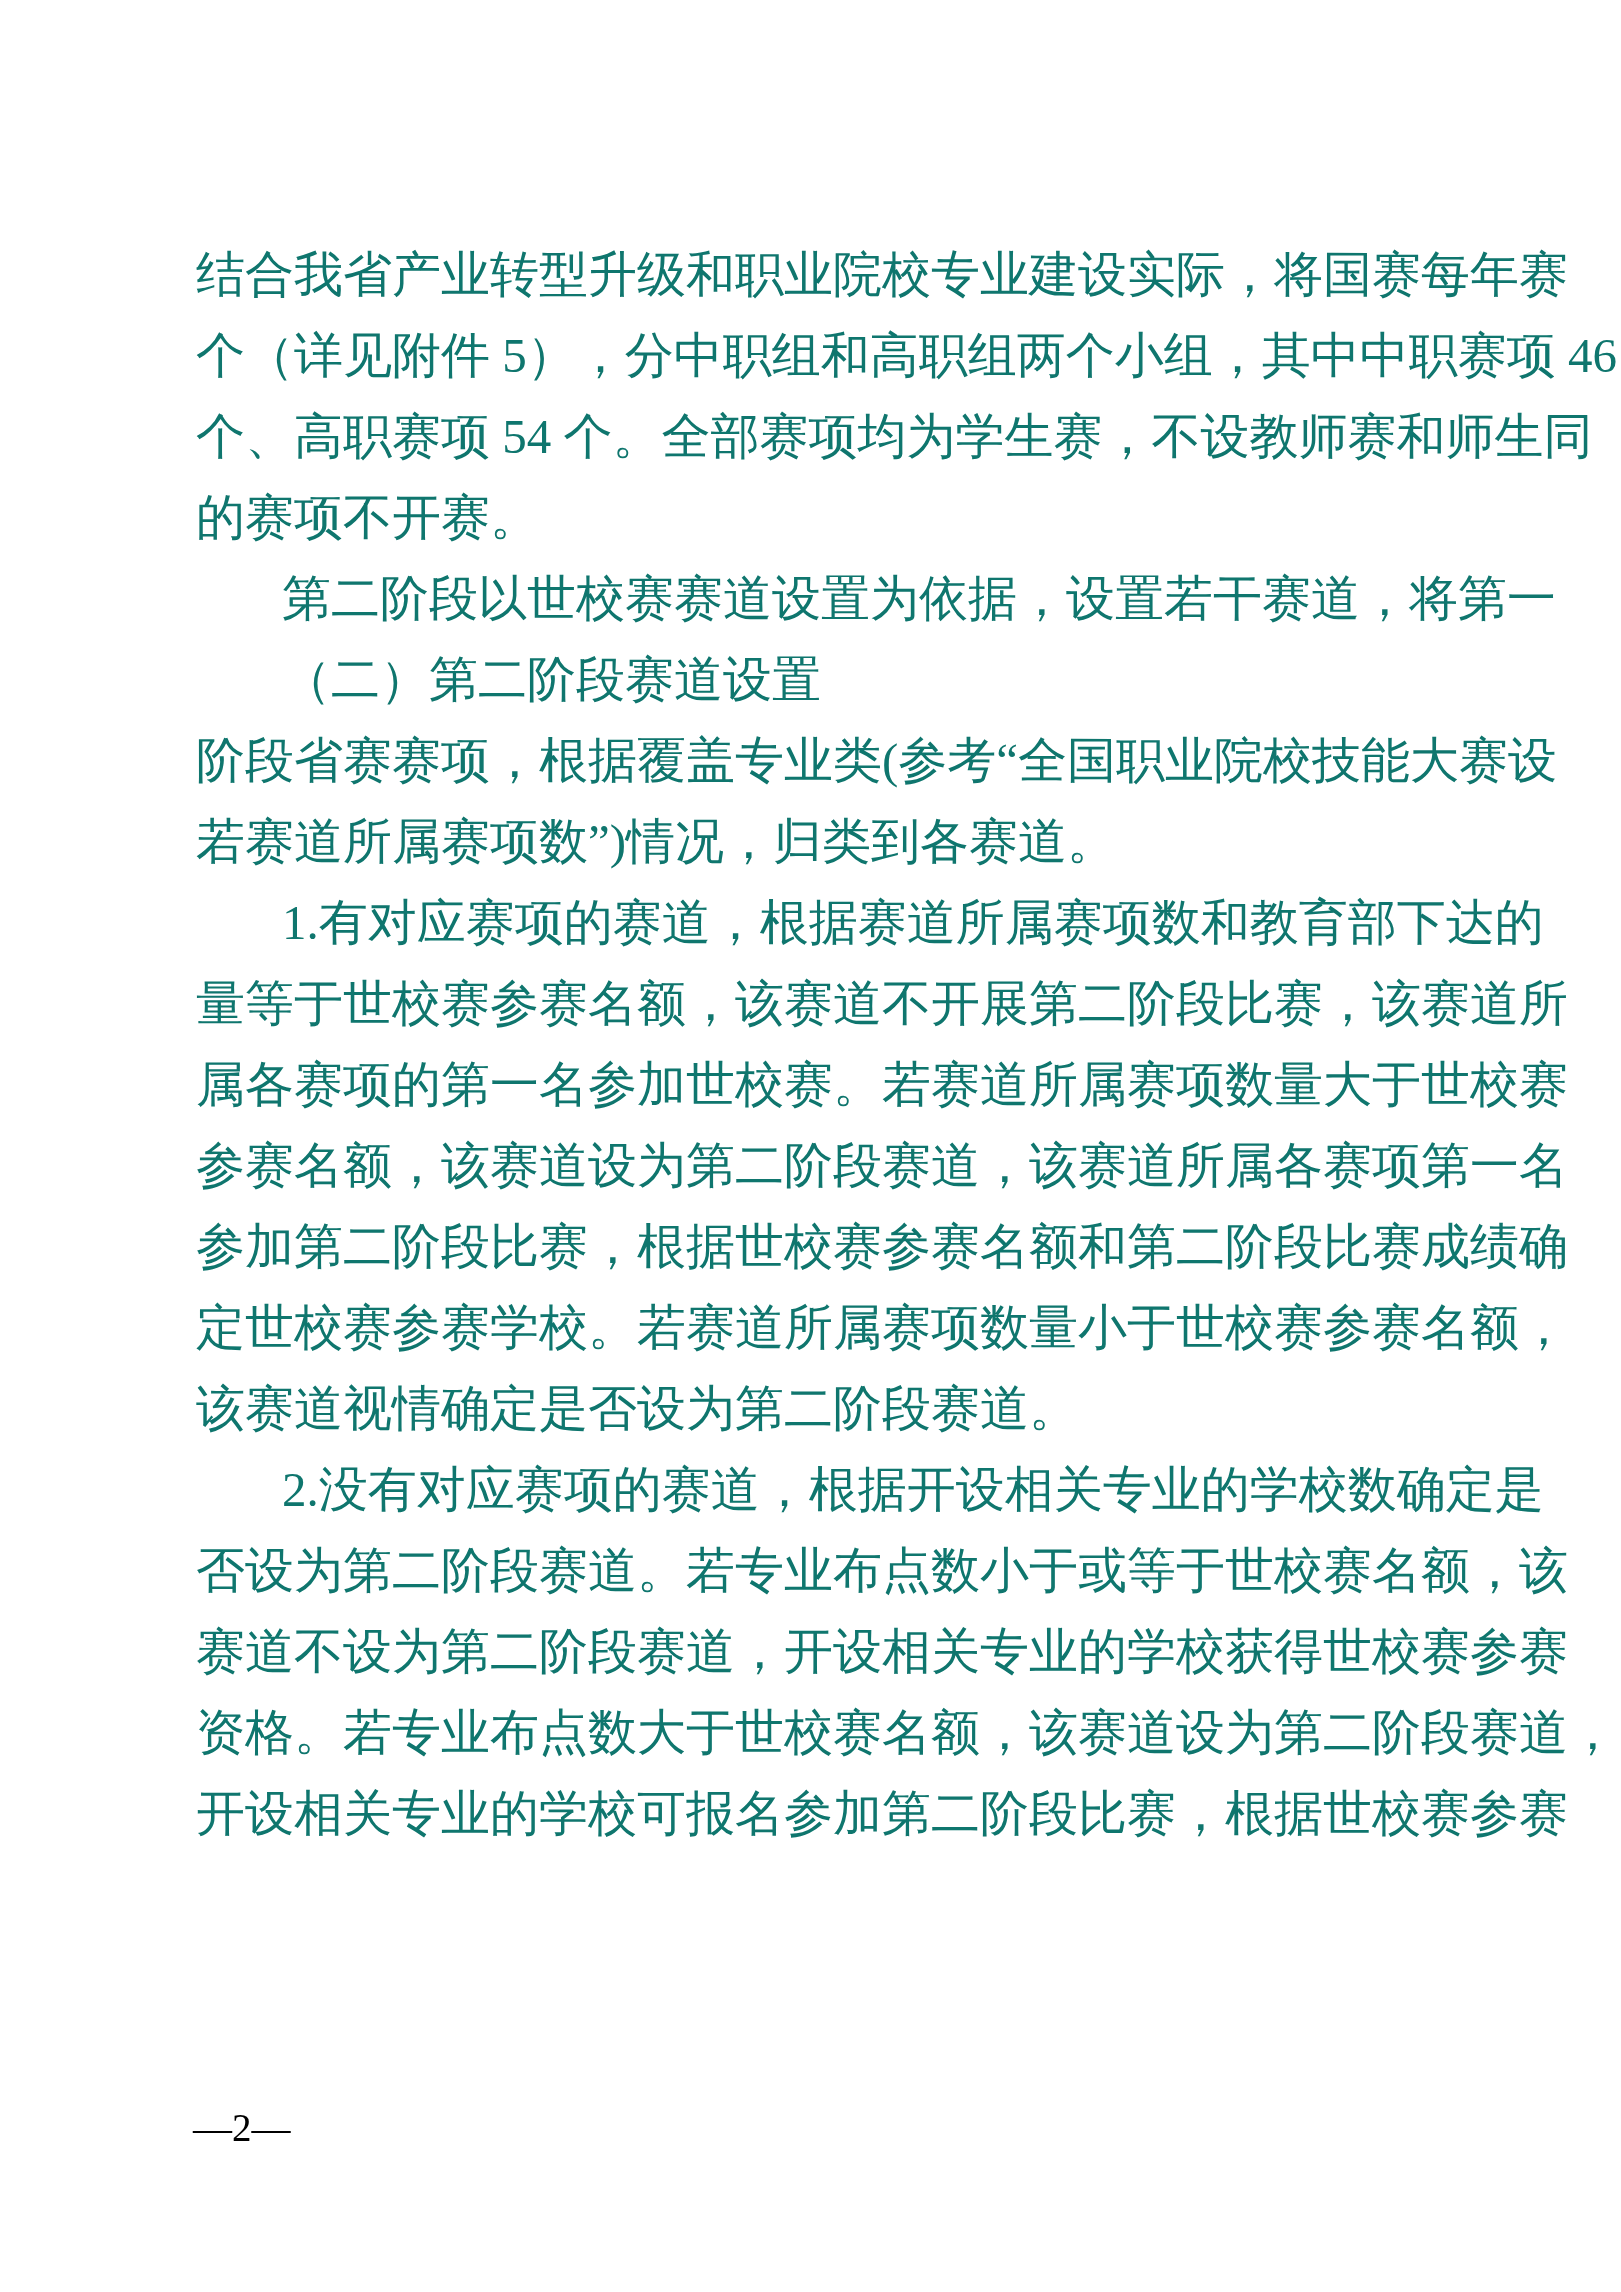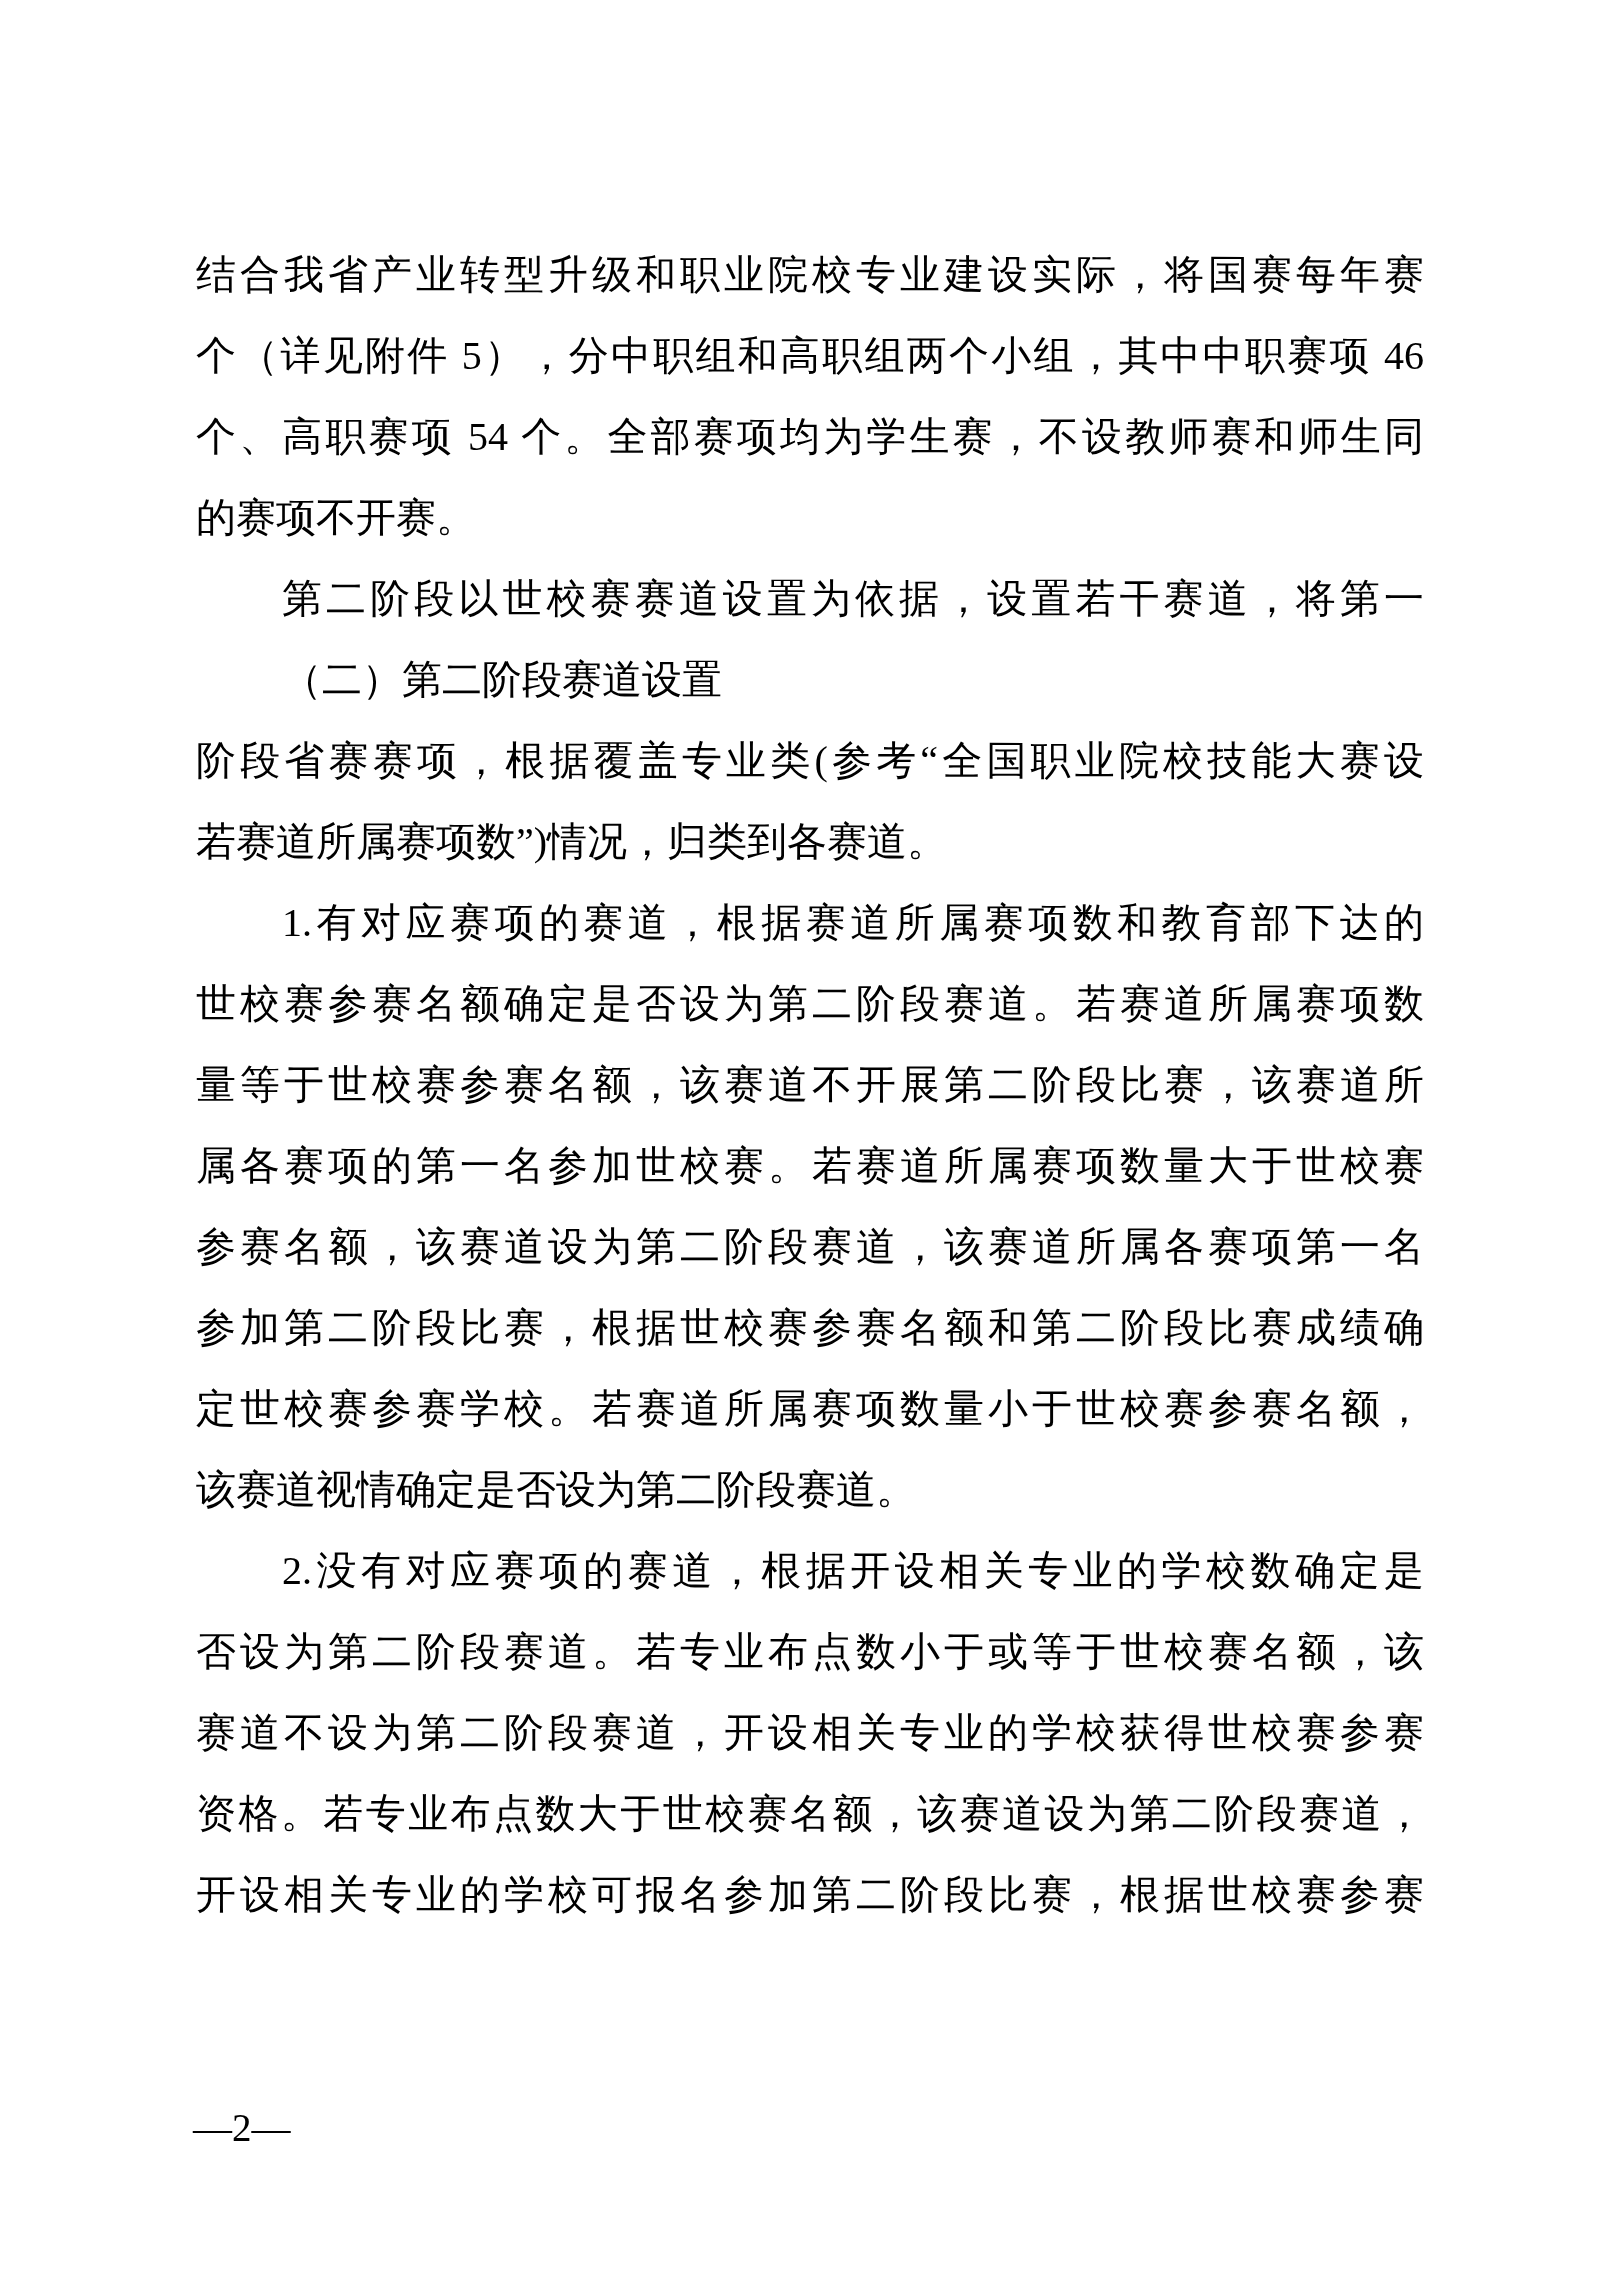--- a/index.html
+++ b/index.html
@@ -14,22 +14,22 @@
   }
   .content {
     position: absolute;
     left: 196px;
     top: 234px;
     width: 1228px;
   }
   .line {
     height: 81px;
     line-height: 81px;
-    font-size: 40px;
-    color: #000000;
+    font-size: 49px;
+    color: #0f766e;
     text-align: justify;
     text-align-last: justify;
     text-justify: inter-character;
     white-space: nowrap;
     overflow: visible;
   }
   .line.end {
     text-align: right;
     text-align-last: left;
   }
@@ -53,21 +53,20 @@
   <div class="content">
     <div class="line">结合我省产业转型升级和职业院校专业建设实际，将国赛每年赛</div>
     <div class="line">个（详见附件 5），分中职组和高职组两个小组，其中中职赛项 46</div>
     <div class="line">个、高职赛项 54 个。全部赛项均为学生赛，不设教师赛和师生同</div>
     <div class="line end">的赛项不开赛。</div>
     <div class="line indent">第二阶段以世校赛赛道设置为依据，设置若干赛道，将第一</div>
     <div class="line indent end">（二）第二阶段赛道设置</div>
     <div class="line">阶段省赛赛项，根据覆盖专业类(参考“全国职业院校技能大赛设</div>
     <div class="line end">若赛道所属赛项数”)情况，归类到各赛道。</div>
     <div class="line indent">1.有对应赛项的赛道，根据赛道所属赛项数和教育部下达的</div>
-    <div class="line">世校赛参赛名额确定是否设为第二阶段赛道。若赛道所属赛项数</div>
     <div class="line">量等于世校赛参赛名额，该赛道不开展第二阶段比赛，该赛道所</div>
     <div class="line">属各赛项的第一名参加世校赛。若赛道所属赛项数量大于世校赛</div>
     <div class="line">参赛名额，该赛道设为第二阶段赛道，该赛道所属各赛项第一名</div>
     <div class="line">参加第二阶段比赛，根据世校赛参赛名额和第二阶段比赛成绩确</div>
     <div class="line">定世校赛参赛学校。若赛道所属赛项数量小于世校赛参赛名额，</div>
     <div class="line end">该赛道视情确定是否设为第二阶段赛道。</div>
     <div class="line indent">2.没有对应赛项的赛道，根据开设相关专业的学校数确定是</div>
     <div class="line">否设为第二阶段赛道。若专业布点数小于或等于世校赛名额，该</div>
     <div class="line">赛道不设为第二阶段赛道，开设相关专业的学校获得世校赛参赛</div>
     <div class="line">资格。若专业布点数大于世校赛名额，该赛道设为第二阶段赛道，</div>

